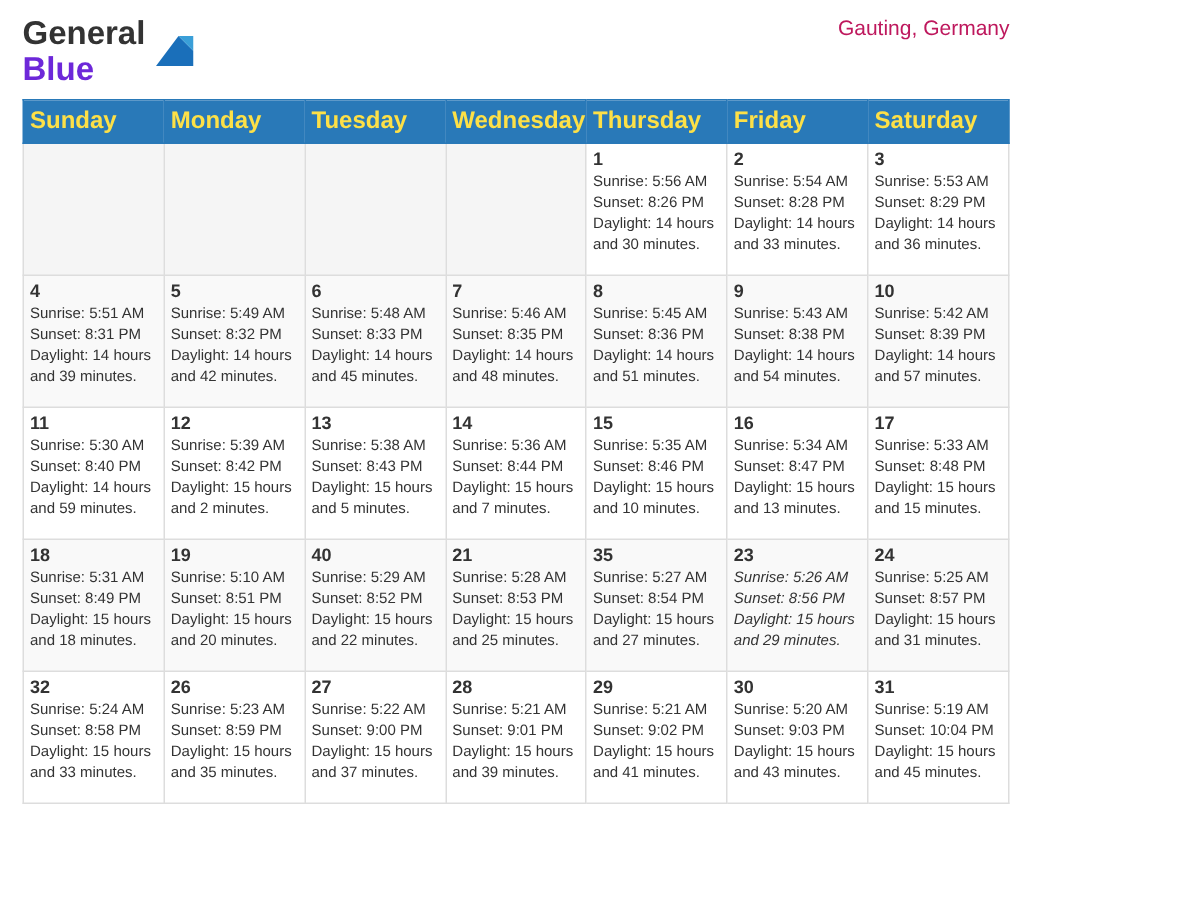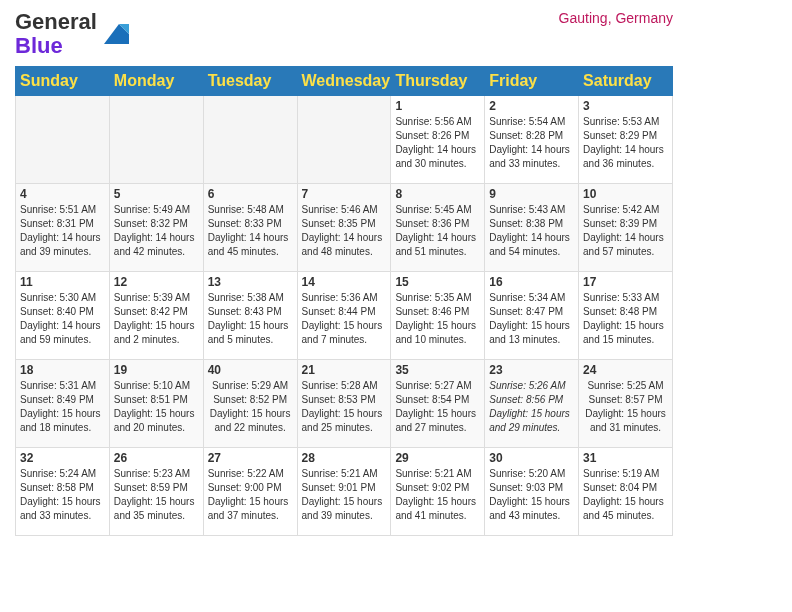--- a/index.html
+++ b/index.html
@@ -269,21 +269,21 @@
           </td>
           <td>
             <span class="day-num">19</span>
             <div class="day-info" style="white-space: pre-line;">Sunrise: 5:10 AM
 Sunset: 8:51 PM
 Daylight: 15 hours
 and 20 minutes.</div>
           </td>
           <td>
             <span class="day-num">40</span>
-            <div class="day-info" style="white-space: pre-line; text-align: center;">Sunrise: 5:29 AM
+            <div class="day-info" style="white-space: pre-line;">Sunrise: 5:29 AM
 Sunset: 8:52 PM
 Daylight: 15 hours
 and 22 minutes.</div>
           </td>
           <td>
             <span class="day-num">21</span>
             <div class="day-info" style="white-space: pre-line;">Sunrise: 5:28 AM
 Sunset: 8:53 PM
 Daylight: 15 hours
 and 25 minutes.</div>
@@ -297,21 +297,21 @@
           </td>
           <td>
             <span class="day-num">23</span>
             <div class="day-info" style="white-space: pre-line; font-style: italic;">Sunrise: 5:26 AM
 Sunset: 8:56 PM
 Daylight: 15 hours
 and 29 minutes.</div>
           </td>
           <td>
             <span class="day-num">24</span>
-            <div class="day-info" style="white-space: pre-line; text-align: center;">Sunrise: 5:25 AM
+            <div class="day-info" style="white-space: pre-line;">Sunrise: 5:25 AM
 Sunset: 8:57 PM
 Daylight: 15 hours
 and 31 minutes.</div>
           </td>
         </tr>
         <tr>
           <td>
             <span class="day-num">32</span>
             <div class="day-info" style="white-space: pre-line;">Sunrise: 5:24 AM
 Sunset: 8:58 PM
@@ -349,20 +349,20 @@
           <td>
             <span class="day-num">30</span>
             <div class="day-info" style="white-space: pre-line;">Sunrise: 5:20 AM
 Sunset: 9:03 PM
 Daylight: 15 hours
 and 43 minutes.</div>
           </td>
           <td>
             <span class="day-num">31</span>
             <div class="day-info" style="white-space: pre-line;">Sunrise: 5:19 AM
-Sunset: 8:04 PM
+Sunset: 10:04 PM
 Daylight: 15 hours
 and 45 minutes.</div>
           </td>
         </tr>
       </tbody>
   </table>
 </div>
 
 </body></html>

